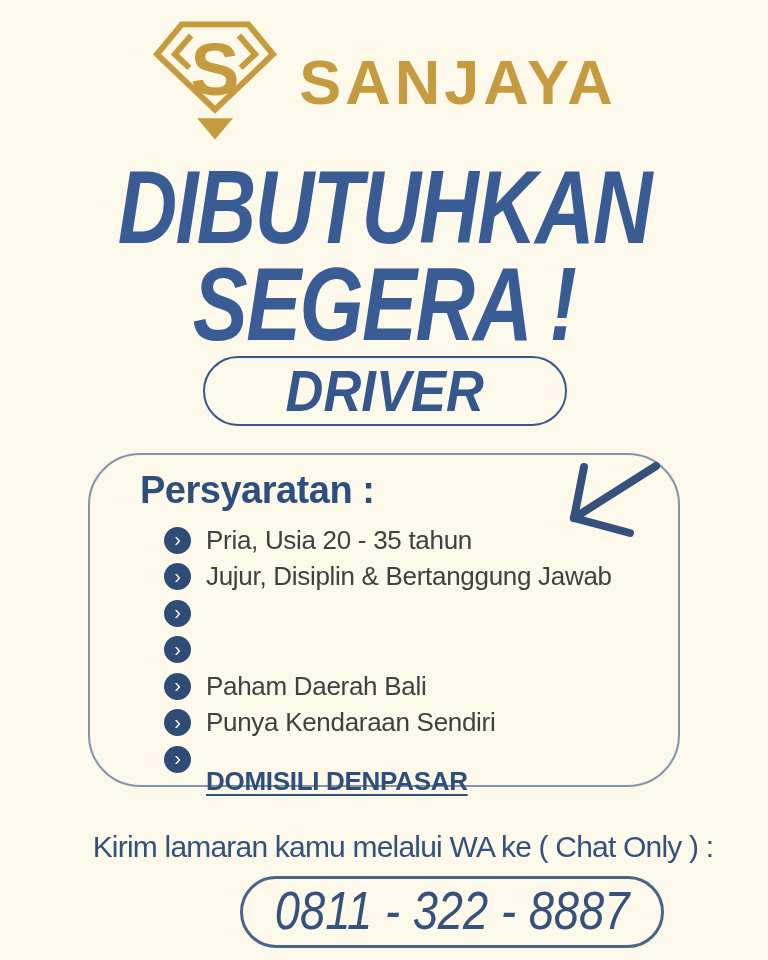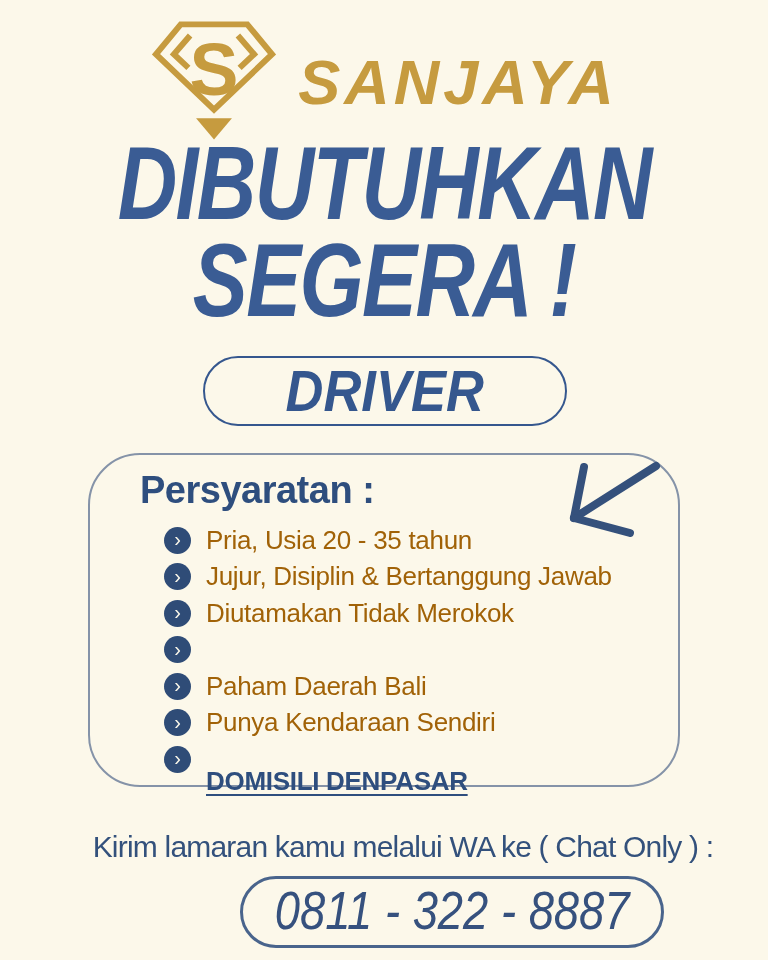--- a/index.html
+++ b/index.html
@@ -18,26 +18,26 @@
     display:flex;justify-content:center;align-items:center;gap:20px;
   }
   .brand-logo{width:128px;height:130px;flex:0 0 auto;}
   .brand-text{display:flex;flex-direction:column;align-items:center;}
   .brand-type{
     color:#C69B3F;font-size:27px;font-weight:bold;
     letter-spacing:6px;line-height:1;
   }
   .brand-name{
     color:#C69B3F;font-size:63px;font-weight:bold;
-    letter-spacing:4px;line-height:1;margin-top:6px;font-style:italic;
+    letter-spacing:4px;line-height:1;margin-top:6px;
   }
 
   
   .headline{
-    position:absolute;top:136px;left:0;width:100%;
+    position:absolute;top:160px;left:0;width:100%;
     text-align:center;
     color:#3A5C94;font-weight:bold;font-style:italic;
   }
   .headline .hl-line{line-height:0.94;}
   .headline .hl-line > span{
     display:inline-block;
     font-size:103px;
     letter-spacing:-2px;
     transform:scaleX(0.80);
   }
@@ -73,21 +73,21 @@
     height:36.5px;
   }
   .bullet{
     width:27px;height:27px;border-radius:50%;
     background:#2F4C77;flex:0 0 auto;
     display:flex;align-items:center;justify-content:center;
     color:#FCF8EA;font-size:20px;line-height:1;
     padding-bottom:2px;box-sizing:border-box;
   }
   .req-text{
-    color:#a16207;font-size:26px;letter-spacing:-0.3px;
+    color:#404040;font-size:26px;letter-spacing:-0.3px;
     white-space:nowrap;
   }
   .req-item.emphasis .req-text{
     font-weight:bold;text-decoration:underline;
     text-underline-offset:4px;color:#2E4E7E;margin-top:44px;
   }
 
   
   .arrow{position:absolute;top:453px;left:550px;width:120px;height:98px;}
 
@@ -148,21 +148,20 @@
       <li class="req-item">
         <span class="bullet">›</span>
         <span class="req-text">Pria, Usia 20 - 35 tahun</span>
       </li>
       <li class="req-item">
         <span class="bullet">›</span>
         <span class="req-text">Jujur, Disiplin &amp; Bertanggung Jawab</span>
       </li>
       <li class="req-item">
         <span class="bullet">›</span>
-        <span class="req-text">Diutamakan Tidak Merokok</span>
       </li>
       <li class="req-item">
         <span class="bullet">›</span>
       </li>
       <li class="req-item">
         <span class="bullet">›</span>
         <span class="req-text">Paham Daerah Bali</span>
       </li>
       <li class="req-item">
         <span class="bullet">›</span>

